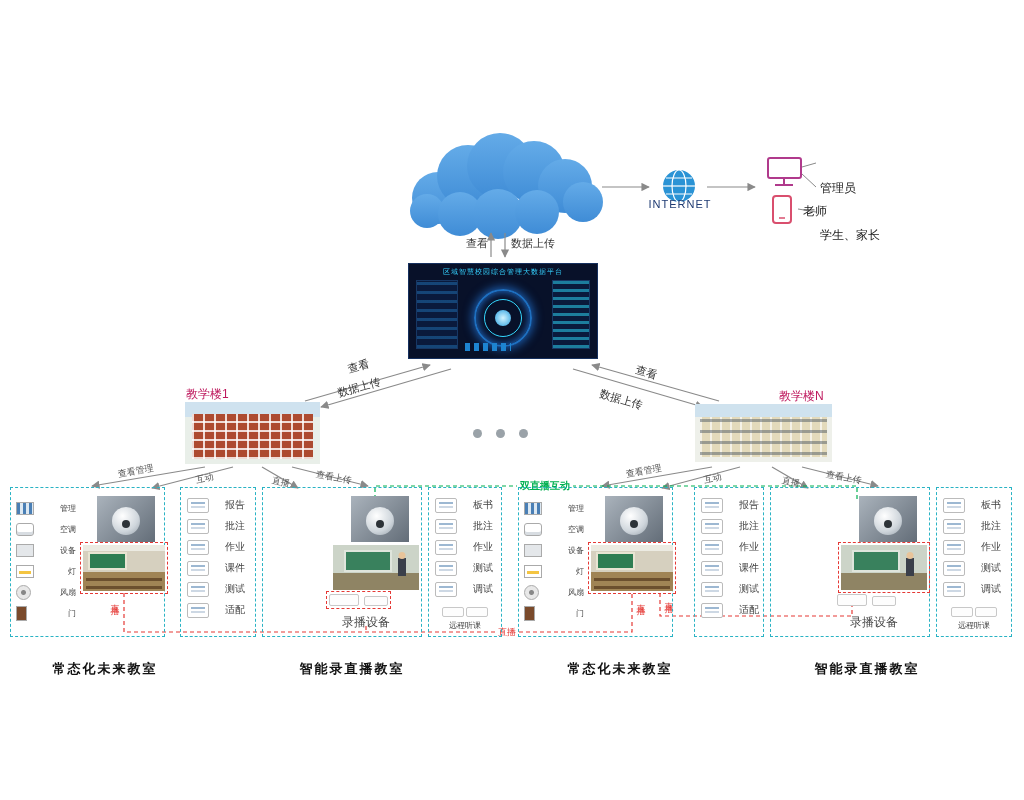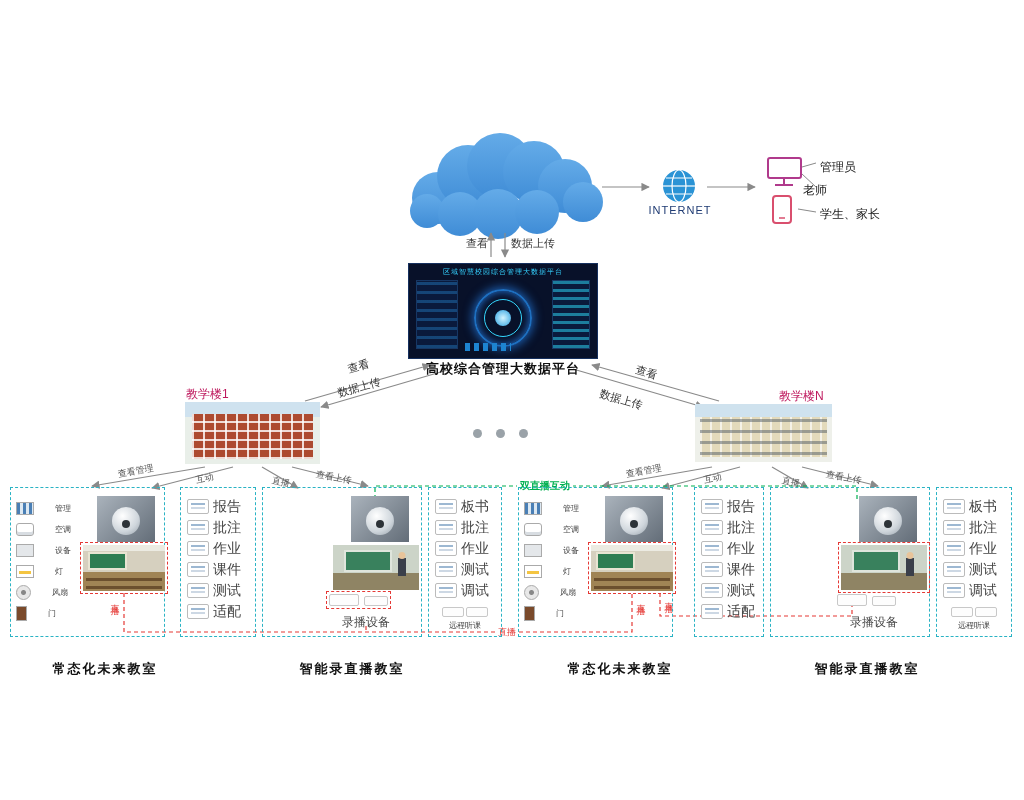--- a/index.html
+++ b/index.html
@@ -4,21 +4,21 @@
 <style>
   html,body{margin:0;padding:0;background:#fff;}
   .stage{position:relative;width:1024px;height:800px;background:#fff;overflow:hidden;
          font-family:"Liberation Sans","DejaVu Sans",sans-serif;color:#222;}
   .abs{position:absolute;}
   .lbl{position:absolute;white-space:nowrap;color:#333;}
   .sm{font-size:11px;}
   .tiny{font-size:9px;color:#555;}
   .cloud-text{font-size:21px;font-weight:bold;color:#fff;text-align:center;letter-spacing:2px;}
   .inet-lbl{font-size:11px;color:#1f3b73;letter-spacing:1px;text-align:center;}
-  .user-lbl{font-size:12px;color:#222;}
+  .user-lbl{font-size:12px;color:#222;margin-top:21px;}
   .bldg-lbl{font-size:12px;color:#be185d;}
   .caption{font-size:13px;font-weight:bold;color:#111;text-align:center;letter-spacing:1px;}
   .cluster-lbl{font-size:13px;font-weight:bold;color:#111;text-align:center;letter-spacing:2px;margin-top:16px;}
   .rot{transform-origin:left center;}
   .green-lbl{font-size:10px;color:#00b050;background:#fff;padding:0 3px;font-weight:bold;}
   .red-v{writing-mode:vertical-rl;font-size:9px;color:#e53935;letter-spacing:2px;background:#fff;line-height:10px;}
   .red-h{font-size:9px;color:#e53935;background:#fff;padding:0 2px;}
 
   
   .platform{background:#081129;border:1px solid #16305e;}
@@ -42,31 +42,31 @@
                repeating-linear-gradient(0deg,rgba(255,255,255,.8) 0 2px,transparent 2px 9px),#ad4a30;}
   .bn{background:linear-gradient(#cfe2ee 22%,#eef0ea 22%);}
   .bn-body{position:absolute;left:4%;right:4%;top:22%;bottom:8%;
     background:repeating-linear-gradient(0deg,rgba(80,90,100,.5) 2px 5px,transparent 5px 13px),
                repeating-linear-gradient(90deg,rgba(255,255,255,.65) 0 2px,transparent 2px 10px),#e3dabb;}
 
   
   .box-dash{border:1px dashed #2ab3c4;box-sizing:border-box;}
   .red-dash{outline:1px dashed #e53935;outline-offset:2px;}
   .dev-col{position:absolute;left:5px;top:12px;width:60px;}
-  .dev-row{display:flex;align-items:center;gap:21px;height:17px;margin-bottom:4px;font-size:8px;color:#444;}
+  .dev-row{display:flex;align-items:center;gap:14px;height:17px;margin-bottom:4px;font-size:8px;color:#444;justify-content:space-between;}
   .dev-ic{width:18px;height:13px;border:1px solid #aaa;background:#f4f6f8;flex:none;position:relative;box-sizing:border-box;}
   .ic-panel{background:repeating-linear-gradient(90deg,#4a7fb5 0 3px,#dce8f2 3px 6px);}
   .ic-ac{background:#fff;border-radius:3px;box-shadow:inset 0 -3px 0 #d8dde2;}
   .ic-device{background:#e4e7ea;}
   .ic-light{background:#fff;}
   .ic-light::after{content:"";position:absolute;left:2px;right:2px;top:5px;height:3px;background:#f4c542;}
   .ic-fan{border-radius:50%;width:15px;height:15px;background:radial-gradient(circle,#888 2px,#e8e8e8 3px);}
   .ic-door{background:#7a4a2b;width:11px;height:15px;}
   .feat-col{position:absolute;left:6px;top:10px;right:4px;}
-  .feat-row{display:flex;align-items:center;gap:4px;height:17px;margin-bottom:4px;font-size:14px;color:#444;}
+  .feat-row{display:flex;align-items:flex-start;gap:16px;height:17px;margin-bottom:4px;font-size:10px;color:#444;}
   .card-ic{width:20px;height:13px;background:#fff;border:1px solid #bbb;border-radius:2px;flex:none;position:relative;}
   .card-ic::after{content:"";position:absolute;left:3px;right:3px;top:3px;height:2px;background:#9db8d2;box-shadow:0 4px 0 #cdd8e4;}
   .cam{background:linear-gradient(135deg,#aab3bc,#636d78);position:absolute;}
   .dome{position:absolute;left:50%;top:55%;transform:translate(-50%,-50%);width:28px;height:28px;border-radius:50%;
         background:radial-gradient(circle at 38% 32%,#fff,#cfd6dc 60%,#96a0a9);}
   .dome::after{content:"";position:absolute;left:50%;top:58%;transform:translate(-50%,-50%);width:8px;height:8px;border-radius:50%;background:#2d3338;}
   .room-a{position:absolute;background:linear-gradient(#ecebe2 12%,#d6d0bf 12% 58%,#a08455 58%);}
   .board-a{position:absolute;left:6%;top:15%;width:48%;height:40%;background:#2e7d52;border:2px solid #e8e4d2;box-sizing:border-box;}
   .desks{position:absolute;left:4%;right:4%;bottom:5%;height:34%;
          background:repeating-linear-gradient(0deg,#6b4f2e 0 3px,transparent 3px 8px);}
@@ -153,37 +153,36 @@
     <path d="M375,499 L375,486 L857,486 L857,499" fill="none" stroke="#00b050" stroke-width="1.2" stroke-dasharray="4 3"></path>
 
     <g stroke="#e53935" stroke-width="1.2" fill="none" stroke-dasharray="4 3">
       <path d="M124,593 L124,632 L632,632 L632,593"></path>
       <path d="M660,593 L660,616 L852,616 L852,596"></path>
       <path d="M366,626 L366,632"></path>
     </g>
   </svg>
 
 
-  <div class="lbl inet-lbl" style="left:644px;top:204px;width:72px;">INTERNET</div>
+  <div class="lbl inet-lbl" style="left:644px;top:198px;width:72px;">INTERNET</div>
 
   <div class="lbl user-lbl" style="left:820px;top:159px;">管理员</div>
   <div class="lbl user-lbl" style="left:803px;top:182px;">老师</div>
   <div class="lbl user-lbl" style="left:820px;top:206px;">学生、家长</div>
 
   <div class="lbl sm" style="left:450px;top:236px;width:38px;text-align:right;">查看</div>
   <div class="lbl sm" style="left:511px;top:236px;">数据上传</div>
 
   <div class="abs platform" style="left:408px;top:263px;width:188px;height:94px;">
     <div class="p-title">区域智慧校园综合管理大数据平台</div>
     <div class="p-left"></div>
     <div class="p-right"></div>
     <div class="rings"></div>
     <div class="p-bars"></div>
   </div>
-  <div class="lbl caption" style="left:398px;top:360px;width:210px;">高校综合管理大数据平台</div>
 
   <div class="lbl sm rot" style="left:348px;top:362px;transform:rotate(-16deg);">查看</div>
   <div class="lbl sm rot" style="left:338px;top:386px;transform:rotate(-16deg);">数据上传</div>
   <div class="lbl sm rot" style="left:636px;top:362px;transform:rotate(16deg);">查看</div>
   <div class="lbl sm rot" style="left:600px;top:386px;transform:rotate(16deg);">数据上传</div>
 
   <div class="lbl bldg-lbl" style="left:186px;top:386px;">教学楼1</div>
   <div class="abs b1" style="left:185px;top:402px;width:135px;height:62px;">
     <div class="b1-body"></div>
   </div>

